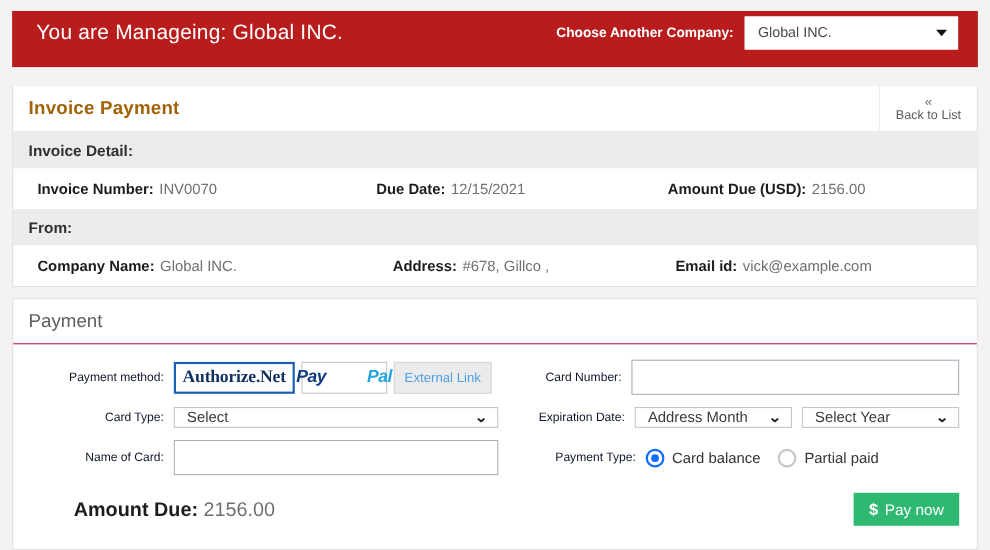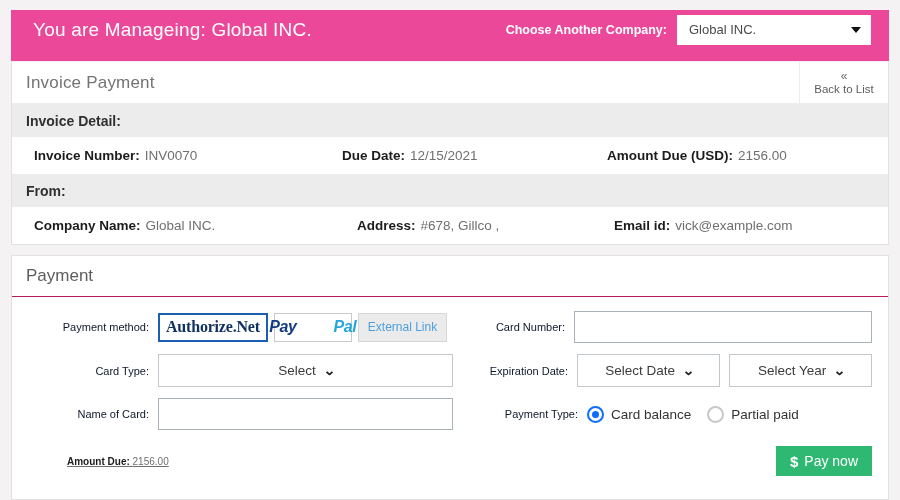--- a/index.html
+++ b/index.html
@@ -19,23 +19,23 @@
   .page {
     width: 900px;
     height: 500px;
     box-sizing: border-box;
     display: flex;
     flex-direction: column;
   }
 
   
   .topbar {
-    margin: 10px 11px 0 11px;
+    margin: 10px 11px 16px 11px;
     height: 51px;
-    background: #ec4899;
+    background: #b91c1c;
     display: flex;
     align-items: center;
     justify-content: space-between;
     padding: 0 18px 12px 22px;
     box-sizing: border-box;
     flex: 0 0 auto;
   }
   .topbar-title {
     color: #ffffff;
     font-size: 19px;
@@ -89,22 +89,22 @@
 
   .card-head {
     height: 41px;
     display: flex;
     align-items: stretch;
     justify-content: space-between;
     border-bottom: 1px solid #ededed;
   }
   .card-head-title {
     font-size: 17px;
-    color: #737373;
-    font-weight: 400;
+    color: #a16207;
+    font-weight: 700;
     display: flex;
     align-items: center;
     padding-left: 14px;
     letter-spacing: .2px;
   }
   .back-to-list {
     width: 88px;
     border-left: 1px solid #ededed;
     display: flex;
     flex-direction: column;
@@ -268,27 +268,27 @@
     font-size: 13px;
     color: #333;
     padding: 0 8px;
     outline: none;
     font-family: "Liberation Sans", sans-serif;
   }
   .tinput.card-number { width: 298px; }
   .tinput.name-card   { width: 295px; }
 
   .selbox {
-    height: 33px;
+    height: 19px;
     border: 1px solid #c2c7cd;
     background: #fff;
     box-sizing: border-box;
     display: flex;
     align-items: center;
-    justify-content: center;
+    justify-content: space-between;
     padding: 0 9px 0 11px;
     font-size: 13.5px;
     color: #3b3b3b;
     cursor: pointer;
     white-space: nowrap;
   }
   .selbox.card-type { width: 295px; }
   .selbox.month     { width: 143px; }
   .selbox.year      { width: 143px; margin-left: 9px; }
   .chev {
@@ -327,25 +327,24 @@
   .radio-label { font-size: 13.5px; color: #333; white-space: nowrap; }
 
   
   .foot-row {
     display: flex;
     align-items: center;
     justify-content: space-between;
     padding: 5px 0 0 0;
   }
   .amount-due {
-    font-size: 10px;
+    font-size: 18px;
     color: #6f6f6f;
     padding-left: 55px;
     white-space: nowrap;
-    text-decoration: underline;
   }
   .amount-due b { color: #1c1c1c; font-weight: bold; }
   .pay-now {
     background: #2eb872;
     color: #fff;
     font-size: 14px;
     height: 30px;
     display: flex;
     align-items: center;
     gap: 6px;
@@ -456,21 +455,21 @@
         <div class="col-left">
           <div class="flabel w-left">Card Type:</div>
           <div class="selbox card-type">
             <span>Select</span>
             <span class="chev">⌄</span>
           </div>
         </div>
         <div class="col-right">
           <div class="flabel w-right">Expiration Date:</div>
           <div class="selbox month">
-            <span>Select Date</span>
+            <span>Address Month</span>
             <span class="chev">⌄</span>
           </div>
           <div class="selbox year">
             <span>Select Year</span>
             <span class="chev">⌄</span>
           </div>
         </div>
       </div>
 
       <div class="form-row">

